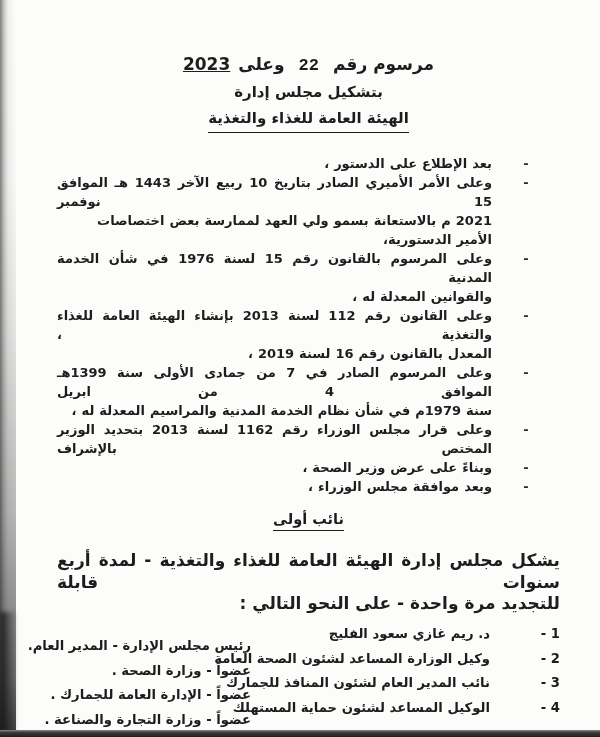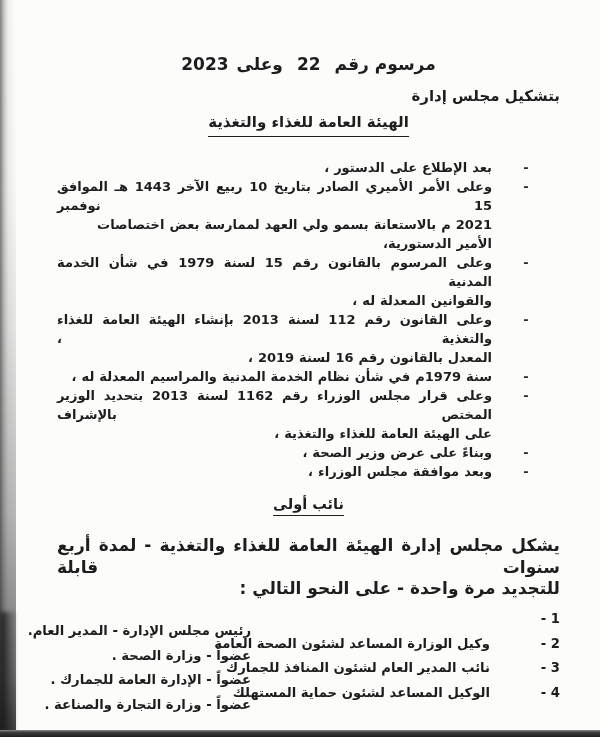--- a/index.html
+++ b/index.html
@@ -26,23 +26,23 @@
     filter:blur(2px);
   }
   .scan-bottom-bar {
     position:absolute; left:0; right:0; bottom:0; height:7px; z-index:7;
     background:linear-gradient(180deg, #8a8a8a 0%, #3c3c3c 35%, #1e1e1e 100%);
   }
   .content { position:absolute; top:0; left:57px; right:40px; }
 
   .title-block { margin-top:52px; text-align:center; }
   .title-line1 { font-size:17px; line-height:24px; letter-spacing:0.2px; }
-  .title-line1 .num { margin:14px 14px; }
-  .title-line1 .yr  { margin-right:8px; }
-  .title-line2 { font-size:15px; line-height:23px; margin-top:9px;text-align:right; }
+  .title-line1 .num { margin:14px 14px;font-family:Liberation Mono, monospace; }
+  .title-line1 .yr  { margin-right:8px;text-decoration:underline; }
+  .title-line2 { font-size:15px; line-height:23px; margin-top:3px; }
   .title-line3 { font-size:15px; line-height:22px; margin-top:3px; }
   .underlined { display:inline-block; border-bottom:1.6px solid #1d1d1d; padding-bottom:3px;text-align:right; }
 
   .preamble { margin-top:21px; font-size:13px; }
   .preamble-item { display:flex; }
   .preamble-marker { flex:0 0 68px; text-align:center; line-height:19px; color:#2a2a2a; }
   .preamble-lines { flex:1 1 auto; min-width:0; }
   .pline { line-height:19px; text-align:right; word-spacing:0.5px; }
   .pline.fill { text-align:justify; text-align-last:justify; }
 
@@ -95,45 +95,45 @@
     <div class="preamble-marker">-</div>
     <div class="preamble-lines">
           <div class="pline fill">وعلى الأمر الأميري الصادر بتاريخ 10 ربيع الآخر 1443 هـ الموافق 15 نوفمبر</div>
           <div class="pline">2021 م بالاستعانة بسمو ولي العهد لممارسة بعض اختصاصات الأمير الدستورية،</div>
         </div>
   </div>
 
   <div class="preamble-item">
     <div class="preamble-marker">-</div>
     <div class="preamble-lines">
-          <div class="pline fill">وعلى المرسوم بالقانون رقم 15 لسنة 1979 في شأن الخدمة المدنية</div>
+          <div class="pline fill">وعلى المرسوم بالقانون رقم 15 لسنة 1976 في شأن الخدمة المدنية</div>
           <div class="pline">والقوانين المعدلة له ،</div>
         </div>
   </div>
 
   <div class="preamble-item">
     <div class="preamble-marker">-</div>
     <div class="preamble-lines">
           <div class="pline fill">وعلى القانون رقم 112 لسنة 2013 بإنشاء الهيئة العامة للغذاء والتغذية ،</div>
           <div class="pline">المعدل بالقانون رقم 16 لسنة 2019 ،</div>
         </div>
   </div>
 
   <div class="preamble-item">
     <div class="preamble-marker">-</div>
     <div class="preamble-lines">
+          <div class="pline fill">وعلى المرسوم الصادر في 7 من جمادى الأولى سنة 1399هـ الموافق 4 من ابريل</div>
           <div class="pline">سنة 1979م في شأن نظام الخدمة المدنية والمراسيم المعدلة له ،</div>
         </div>
   </div>
 
   <div class="preamble-item">
     <div class="preamble-marker">-</div>
     <div class="preamble-lines">
           <div class="pline fill">وعلى قرار مجلس الوزراء رقم 1162 لسنة 2013 بتحديد الوزير المختص بالإشراف</div>
-          <div class="pline">على الهيئة العامة للغذاء والتغذية ،</div>
         </div>
   </div>
 
   <div class="preamble-item">
     <div class="preamble-marker">-</div>
     <div class="preamble-lines">
           <div class="pline">وبناءً على عرض وزير الصحة ،</div>
         </div>
   </div>
 
@@ -151,20 +151,21 @@
   </div>
 
   <div class="article-par" id="article-par">
       <div class="aline fill">يشكل مجلس إدارة الهيئة العامة للغذاء والتغذية  - لمدة أربع سنوات قابلة</div>
       <div class="aline">للتجديد مرة واحدة -  على النحو التالي :</div>
     </div>
 
   <div class="board" id="board">
   <div class="board-row">
     <div class="board-marker">1 -</div>
+    <div class="board-name">د. ريم غازي سعود الفليج</div>
     <div class="board-role">رئيس مجلس الإدارة - المدير العام.</div>
   </div>
 
   <div class="board-row">
     <div class="board-marker">2 -</div>
     <div class="board-name">وكيل الوزارة المساعد لشئون الصحة العامة</div>
     <div class="board-role">عضواً  - وزارة الصحة .</div>
   </div>
 
   <div class="board-row">

